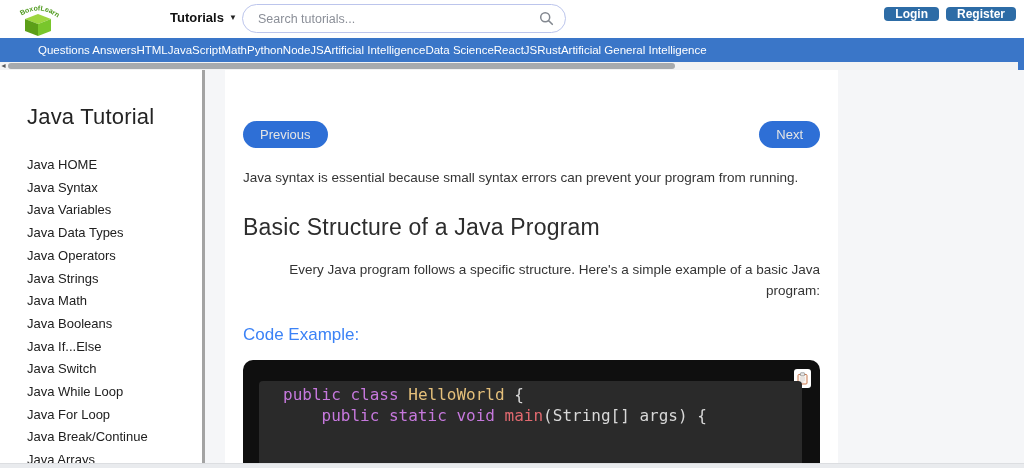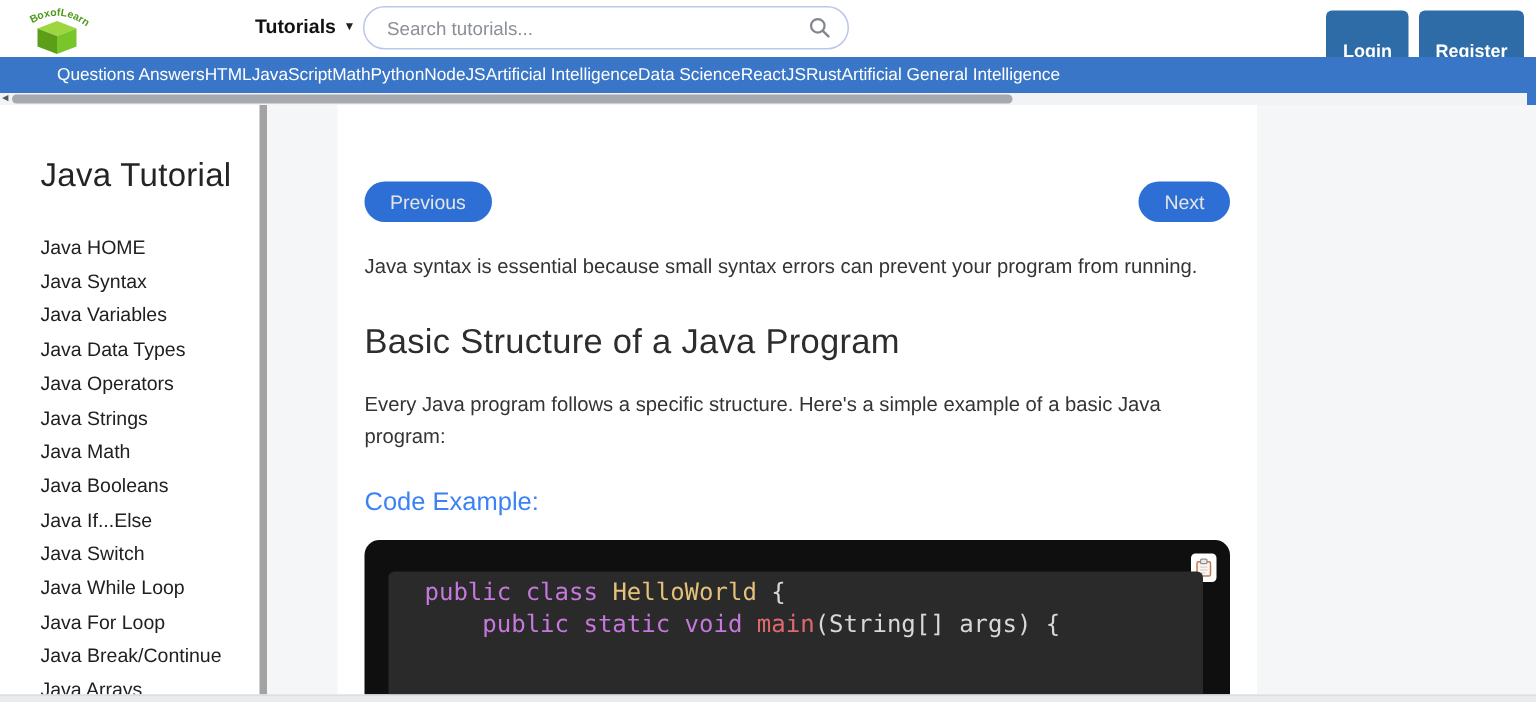--- a/index.html
+++ b/index.html
@@ -15,47 +15,47 @@
   
   .header{position:absolute;left:0;top:0;width:1024px;height:38px;background:#ffffff;z-index:3;}
   .logo{position:absolute;left:10px;top:1px;width:56px;height:36px;}
   .tutorials-menu{position:absolute;left:170px;top:10px;font-size:13px;font-weight:bold;color:#111;cursor:pointer;display:flex;align-items:center;gap:5px;}
   .caret{font-size:8px;color:#222;}
   .search-box{position:absolute;left:242px;top:4px;width:324px;height:29px;border:1.5px solid #bcc5ec;border-radius:15px;background:#fff;display:flex;align-items:center;}
   .search-box input{flex:1;border:none;outline:none;background:transparent;font-size:12.5px;color:#14532d;padding:0 6px 0 15px;font-family:inherit;}
   .search-box input::placeholder{color:#8b8f98;}
   .search-icon{margin-right:11px;display:flex;align-items:center;}
   .auth{position:absolute;right:8px;top:7px;display:flex;gap:7px;}
-  .auth button{background:var(--auth-btn);color:#fff;border:none;border-radius:4px;font-size:12px;font-weight:bold;padding:20px 11px;font-family:inherit;cursor:pointer;}
+  .auth button{background:var(--auth-btn);color:#fff;border:none;border-radius:4px;font-size:12px;font-weight:bold;padding:0 11px;font-family:inherit;cursor:pointer;}
 
   
   .navbar{position:absolute;left:0;top:38px;width:1024px;height:24px;background:var(--nav-bg);display:flex;align-items:center;z-index:3;}
   .navbar-items{display:flex;align-items:center;width:100%;margin:0 24px 0 38px;}
   .nav-item{color:#fff;font-size:11.5px;white-space:nowrap;cursor:pointer;}
 
   
   .hscroll{position:absolute;left:0;top:62px;width:1024px;height:8px;background:#f2f3f4;z-index:3;}
   .hscroll .thumb{position:absolute;left:8px;top:1px;width:667px;height:6px;background:#a6aaae;border-radius:3px;}
   .hscroll .arrow-left{position:absolute;left:0;top:0;width:7px;height:8px;color:#55585c;font-size:7px;line-height:8px;text-align:center;}
   .hscroll .right-nub{position:absolute;right:0;top:0;width:6px;height:8px;background:#3a76c8;}
 
   
-  .sidebar{position:absolute;left:0;top:70px;width:178px;bottom:5px;background:#fff;border-right:5px solid #a3a3a3;padding:34px 0 0 27px;overflow:hidden;}
+  .sidebar{position:absolute;left:0;top:70px;width:205px;bottom:5px;background:#fff;border-right:3px solid #a3a3a3;padding:34px 0 0 27px;overflow:hidden;}
   .sidebar h1{font-size:22px;font-weight:400;color:#242424;letter-spacing:.2px;margin-bottom:24px;}
   .sidebar-list{list-style:none;}
   .sidebar-list li{font-size:13px;color:#202020;line-height:22.7px;cursor:pointer;white-space:nowrap;}
 
   .main-card{position:absolute;left:225px;top:70px;width:613px;bottom:5px;background:#fff;padding:15px 18px 0 18px;overflow:hidden;}
   .pager{display:flex;justify-content:space-between;align-items:center;}
   .pager button{background:var(--pager-btn);color:#e5e5e5;border:none;border-radius:14px;font-size:13px;padding:6px 17px;font-family:inherit;cursor:pointer;margin-top:36px;}
   .para{font-size:13.5px;line-height:21px;color:#343434;max-width:580px;}
   .p1{margin-top:19px;}
   .p2{margin-top:19px;}
   .section-heading{margin-top:26px;font-size:23px;font-weight:400;color:#2d2d2d;letter-spacing:.2px;}
-  .p3{margin-top:18px;}
+  .p3{margin-top:18px;text-align:right;}
   .code-label{margin-top:24px;font-size:17px;color:#3b82f6;}
 
   .code-block{position:relative;margin-top:15px;width:577px;height:142px;background:var(--code-outer);border-radius:10px;}
   .code-inner{position:absolute;left:16px;top:21px;right:18px;height:108px;background:var(--code-inner);border-radius:4px;padding:3px 0 0 24px;overflow:hidden;}
   .code-line{font-family:"DejaVu Sans Mono","Liberation Mono",monospace;font-size:16px;font-weight:normal;line-height:21px;white-space:pre;}
   .tok-keyword{color:var(--tok-keyword);}
   .tok-classname{color:var(--tok-classname);}
   .tok-function{color:var(--tok-function);}
   .tok-plain{color:var(--tok-plain);}
   .copy-btn{position:absolute;top:9px;right:9px;width:17px;height:19px;background:#fff;border:none;border-radius:3px;display:flex;align-items:center;justify-content:center;cursor:pointer;padding:0;}

